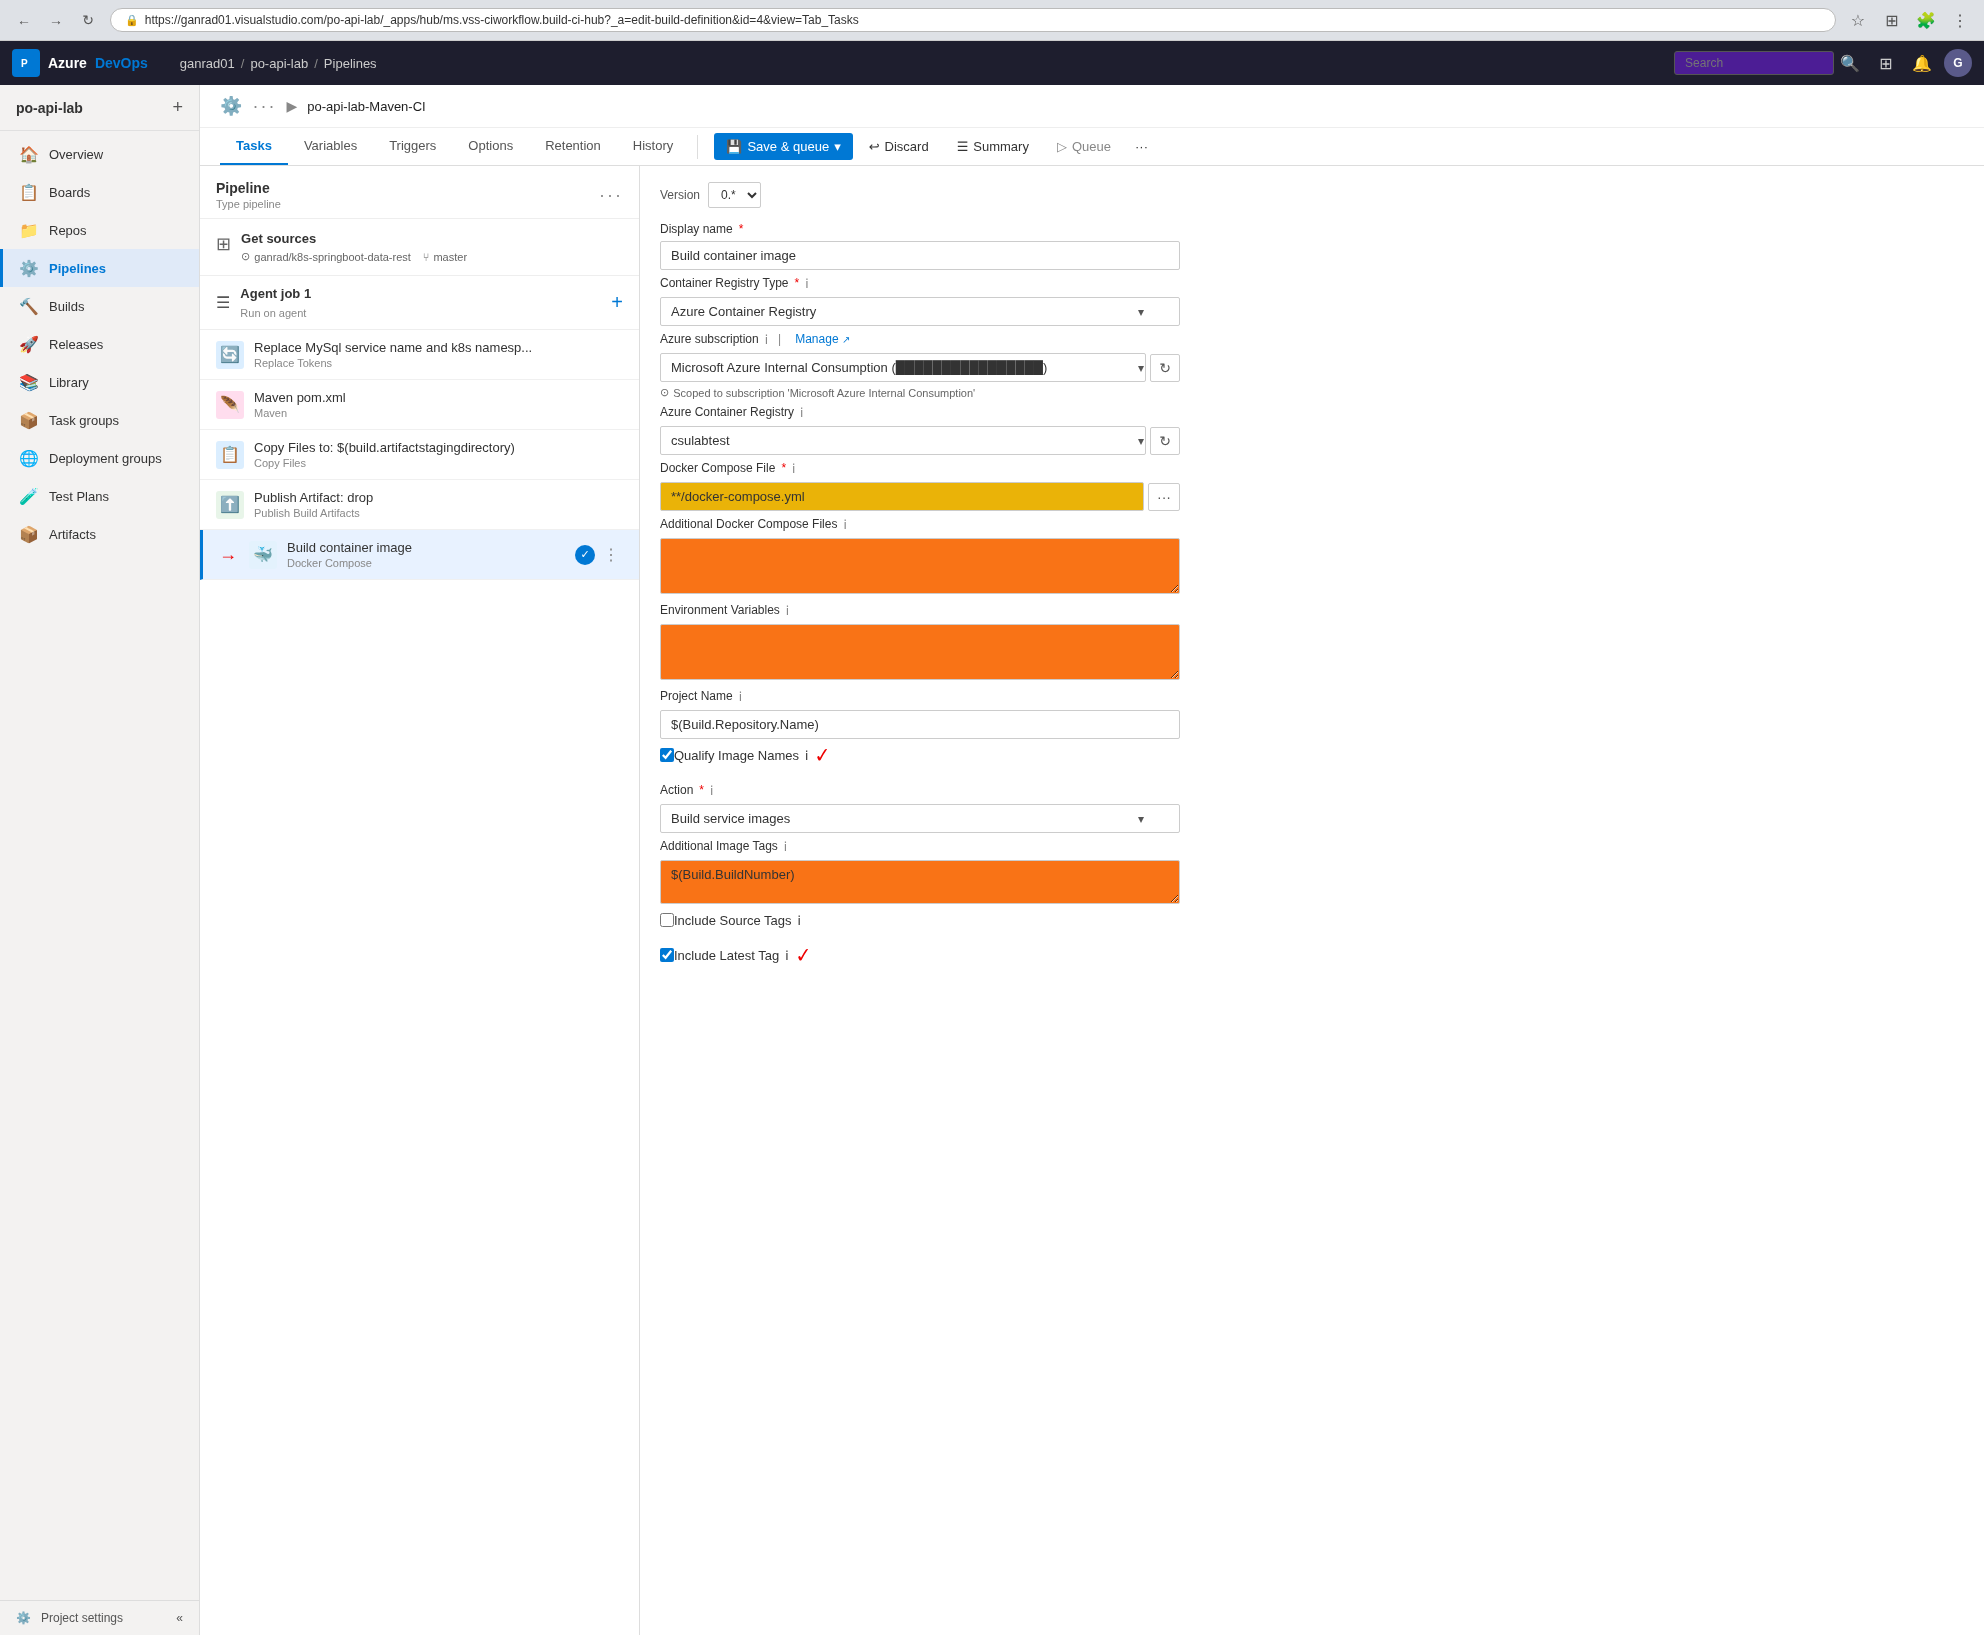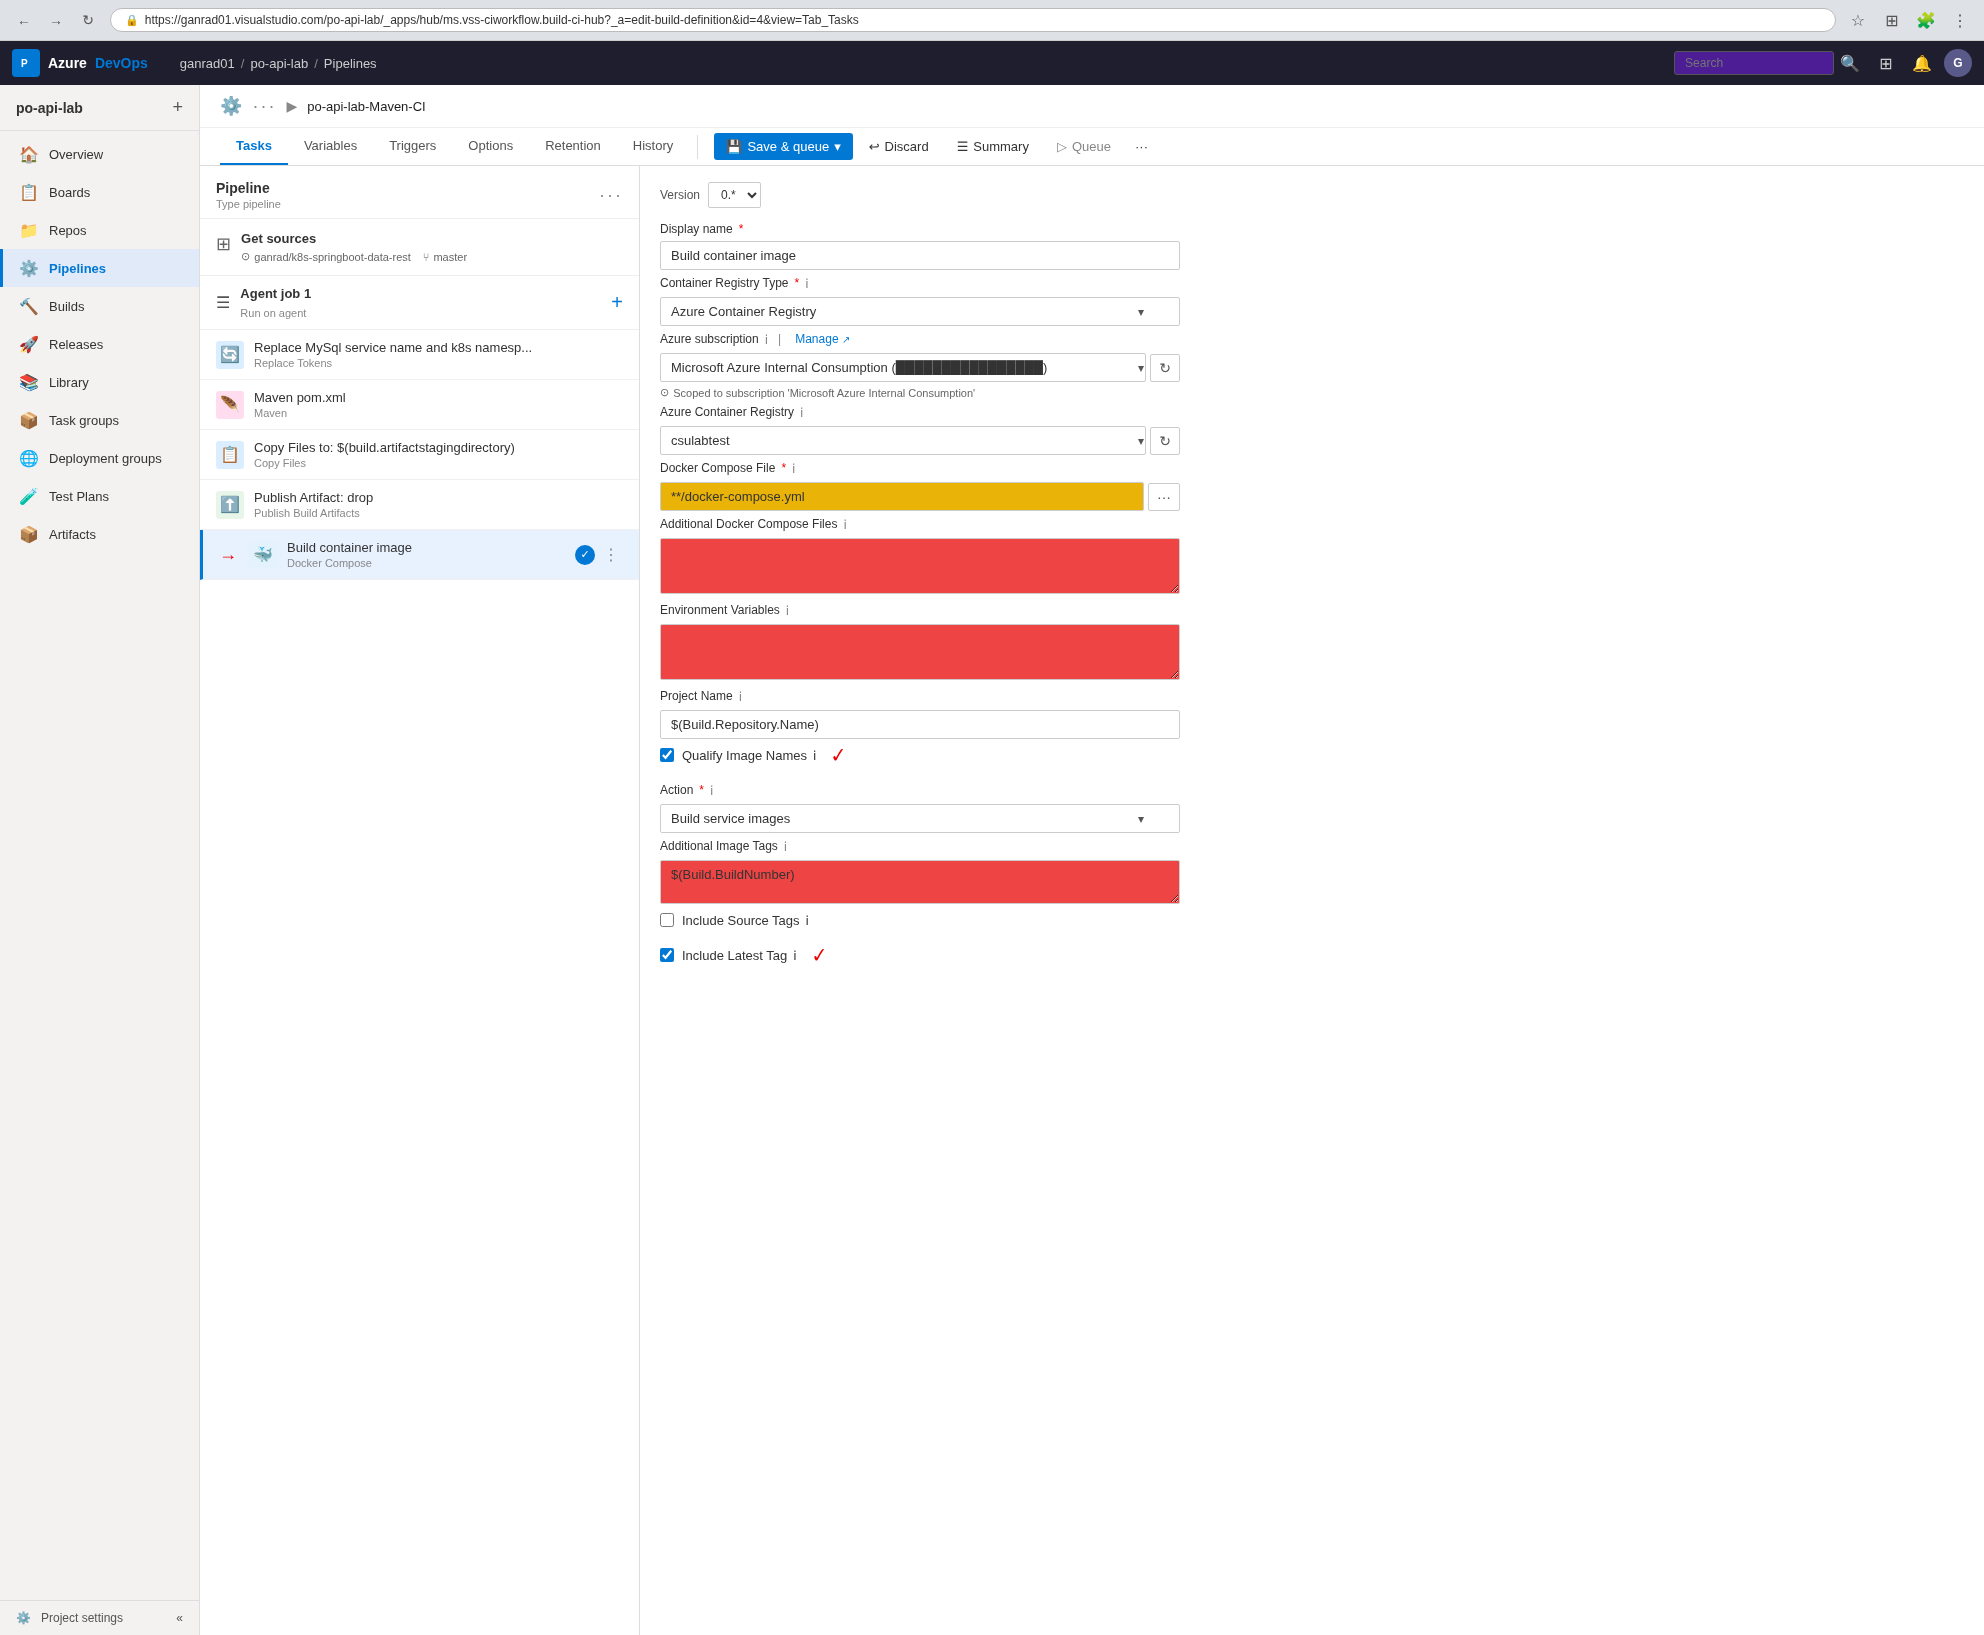--- a/index.html
+++ b/index.html
@@ -330,21 +330,21 @@
     .hint-icon { font-size: 11px; }
 
     .textarea-field {
       width: 100%;
       min-height: 56px;
       padding: 6px 10px;
       border: 1px solid #ccc;
       border-radius: 2px;
       font-size: 13px;
       color: #333;
-      background: #ef4444;
+      background: #f97316;
       outline: none;
       resize: vertical;
       font-family: inherit;
     }
 
     .docker-compose-row {
       display: flex;
       align-items: center;
       gap: 4px;
     }
@@ -365,21 +365,20 @@
       padding: 5px 8px;
       cursor: pointer;
       color: #555;
       font-size: 14px;
       flex-shrink: 0;
     }
 
     .checkbox-row {
       display: flex;
       align-items: center;
-      gap: 8px;
       margin-bottom: 14px;
     }
     .checkbox-input {
       width: 14px;
       height: 14px;
       cursor: pointer;
       accent-color: #0078d4;
     }
     .checkbox-label {
       font-size: 13px;

